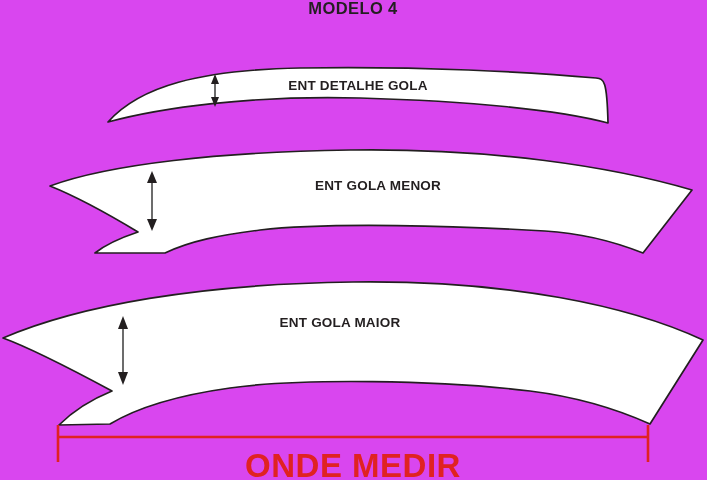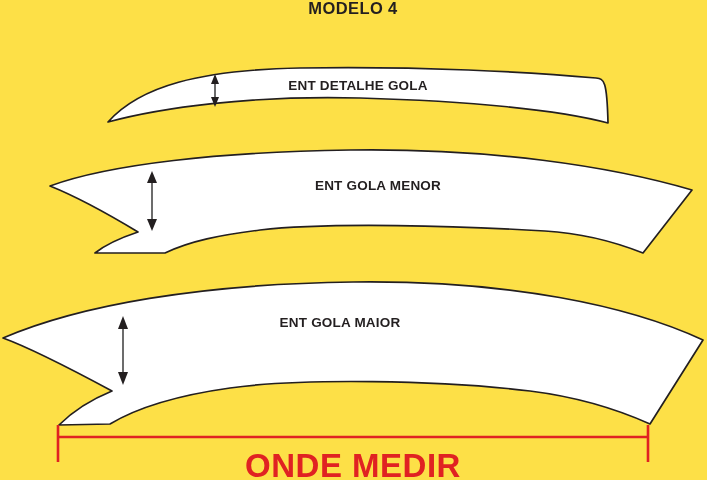--- a/index.html
+++ b/index.html
@@ -12,21 +12,21 @@
     width: 707px;
     height: 480px;
     overflow: hidden;
     font-family: "Liberation Sans", sans-serif;
     color: #231f20;
   }
   #sheet {
     position: relative;
     width: 707px;
     height: 480px;
-    background: #fde047;
+    background: #d946ef;
   }
   #diagram {
     position: absolute;
     top: 0;
     left: 0;
     width: 707px;
     height: 480px;
   }
   .title-text {
     font-family: "Liberation Sans", sans-serif;

